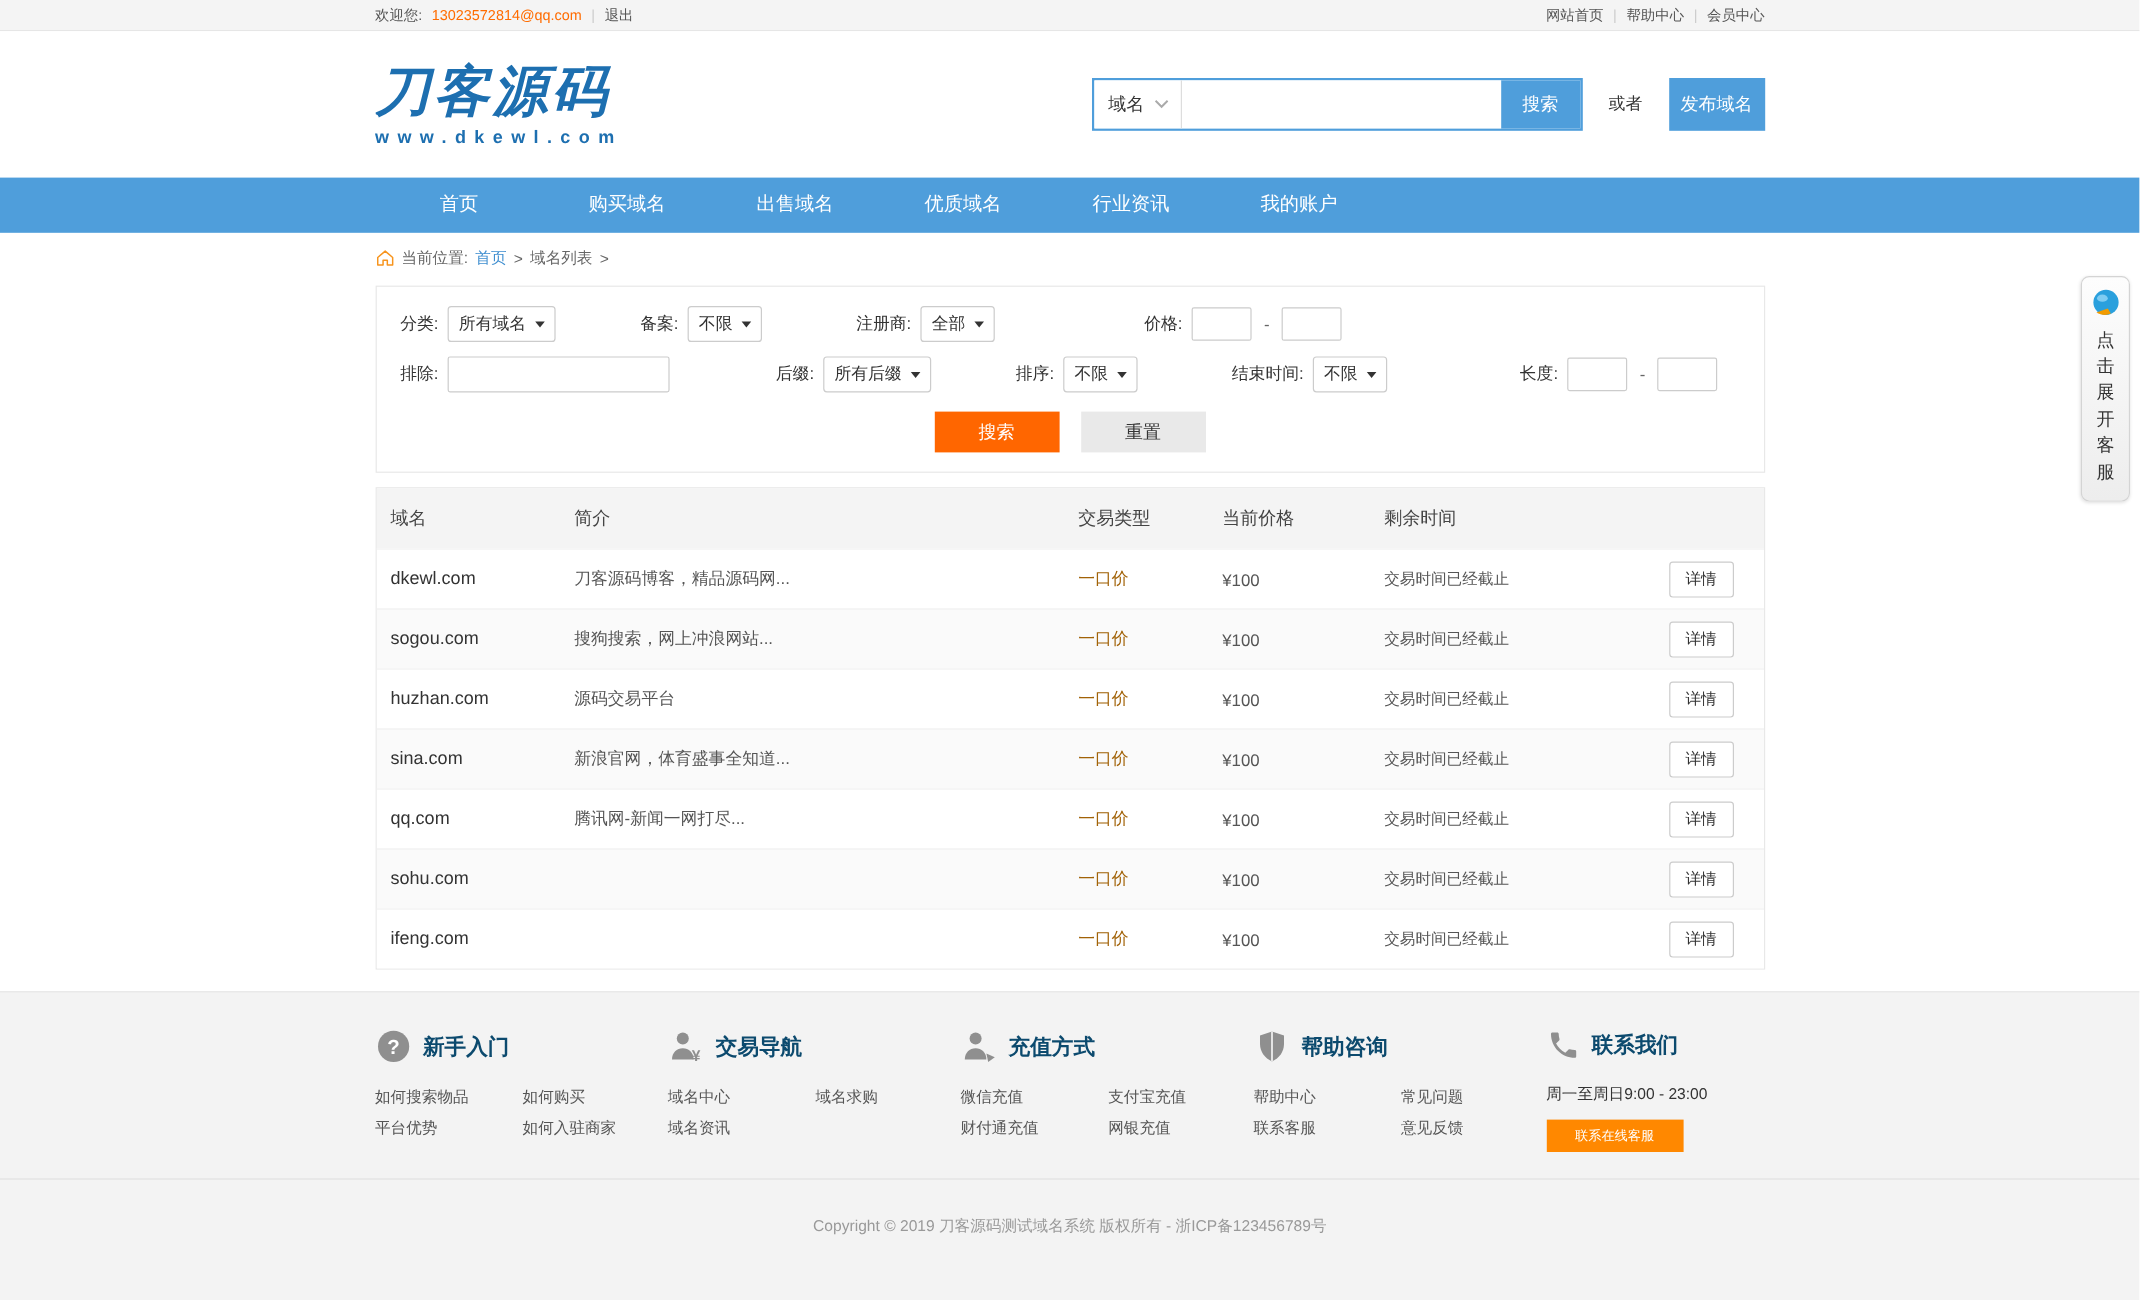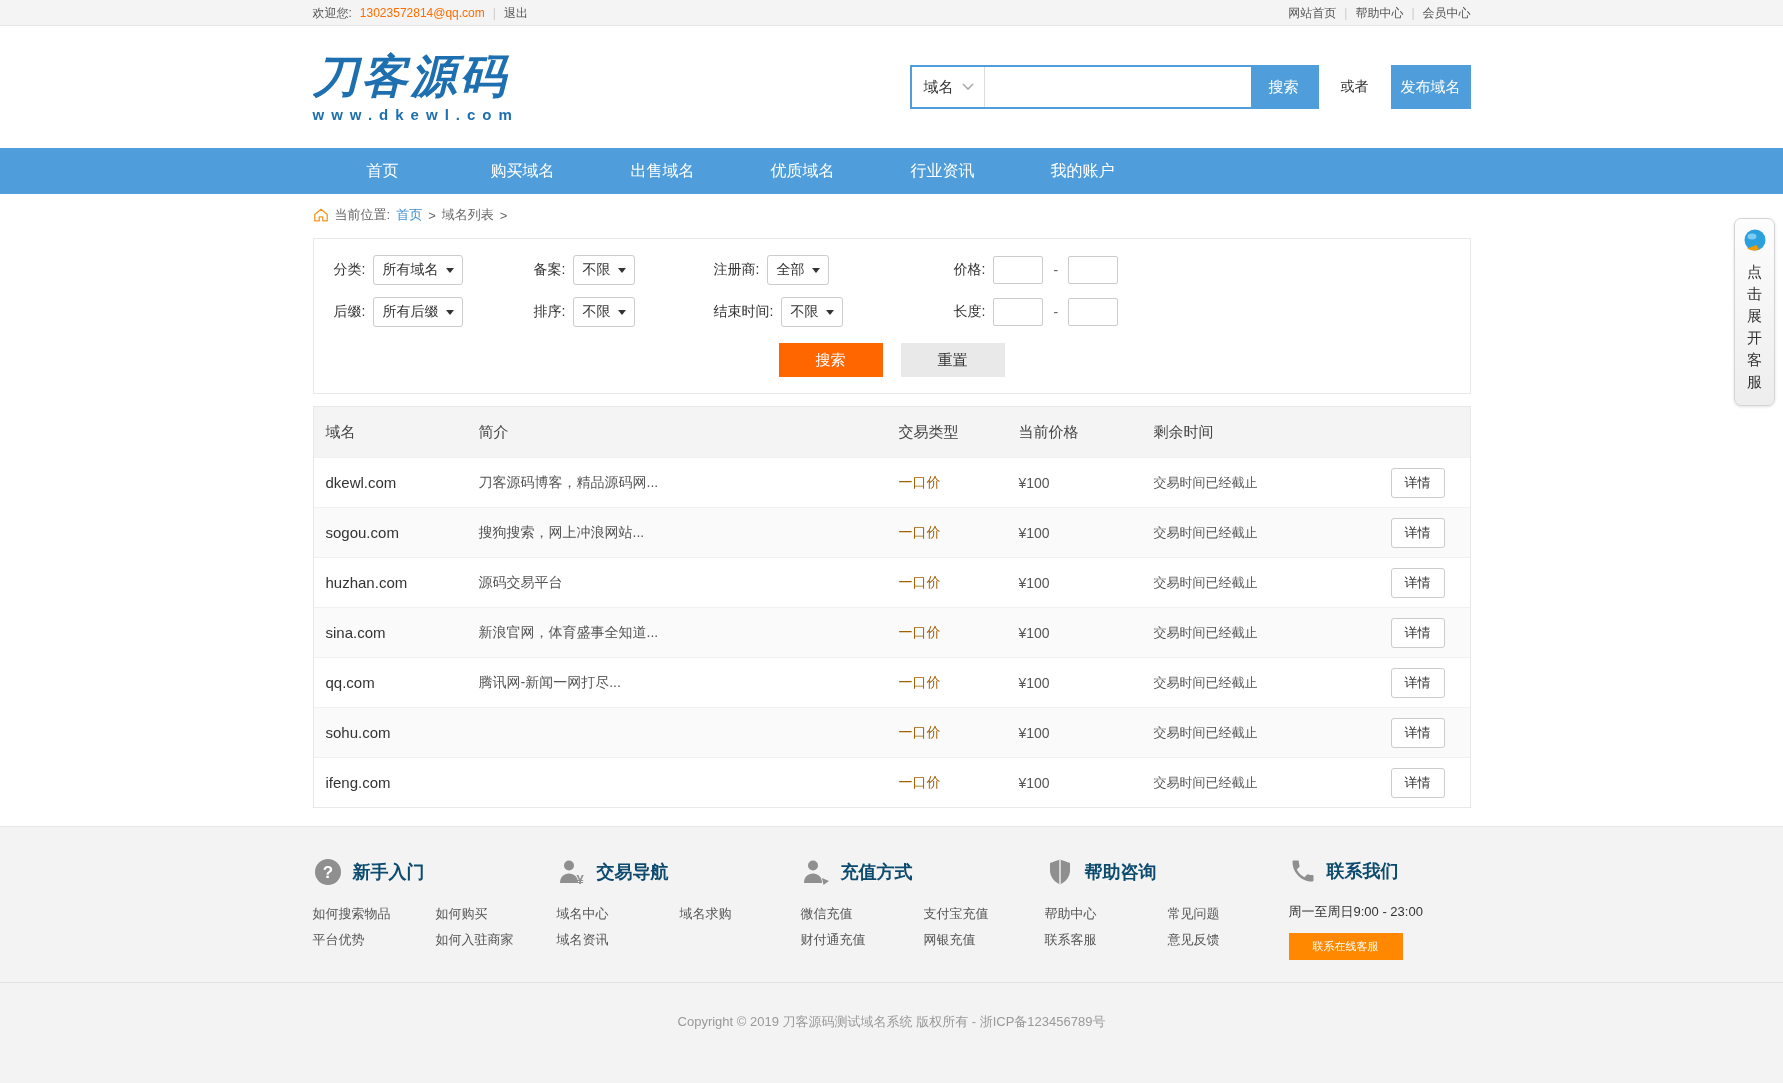--- a/index.html
+++ b/index.html
@@ -83,21 +83,21 @@
   .f-col:last-child { flex:1; }
   .f-col-head { display:flex; align-items:center; gap:10px; margin-bottom:18px; }
   .f-col-title { font-size:18px; font-weight:bold; color:#0c4a6e; }
   .f-links { display:grid; grid-template-columns:105px auto; row-gap:8px; column-gap:18px; font-size:13px; color:#555; }
   .f-link { cursor:pointer; }
   .hours { font-size:13px; color:#333; margin-bottom:12px; }
   .contact-btn { background:#ff8800; color:#fff; border:none; font-size:11px; padding:6px 24px; cursor:pointer; }
   .footer-bottom { border-top:1px solid #e2e2e2; padding:30px 0 55px; text-align:center; font-size:13px; color:#999; }
 
   
-  .service-widget { position:absolute; right:8px; top:218px; width:41px; padding:8px 0 12px;
+  .service-widget { position:absolute; right:8px; top:230px; width:41px; padding:8px 0 12px;
     border:1px solid #d4d4d4; border-radius:7px; background:linear-gradient(#fdfdfd,#ededed);
     box-shadow:0 1px 3px rgba(0,0,0,.12); display:flex; flex-direction:column; align-items:center; cursor:pointer; }
   .service-text { width:16px; font-size:15px; line-height:22px; color:#333; word-break:break-all; text-align:center; margin-top:6px; }
 
   .icon { display:inline-flex; }
 </style>
 </head>
 <body>
 
 <div class="topbar">
@@ -194,20 +194,24 @@
         </div>
       </div>
       <div class="fg fg5">
         <label>价格:</label>
         <input class="f-mini" type="text" style="">
         <span class="dash">-</span>
         <input class="f-mini" type="text" style="">
       </div>
     </div>
     <div class="f-row">
+      <div class="fg fg1">
+        <label>排除:</label>
+        <input class="f-input" type="text" style="">
+      </div>
       <div class="fg fg2">
         <label>后缀:</label>
         <div class="sel">
           <span>所有后缀</span>
             <i class="caret"></i>
         </div>
       </div>
       <div class="fg fg3">
         <label>排序:</label>
         <div class="sel">

